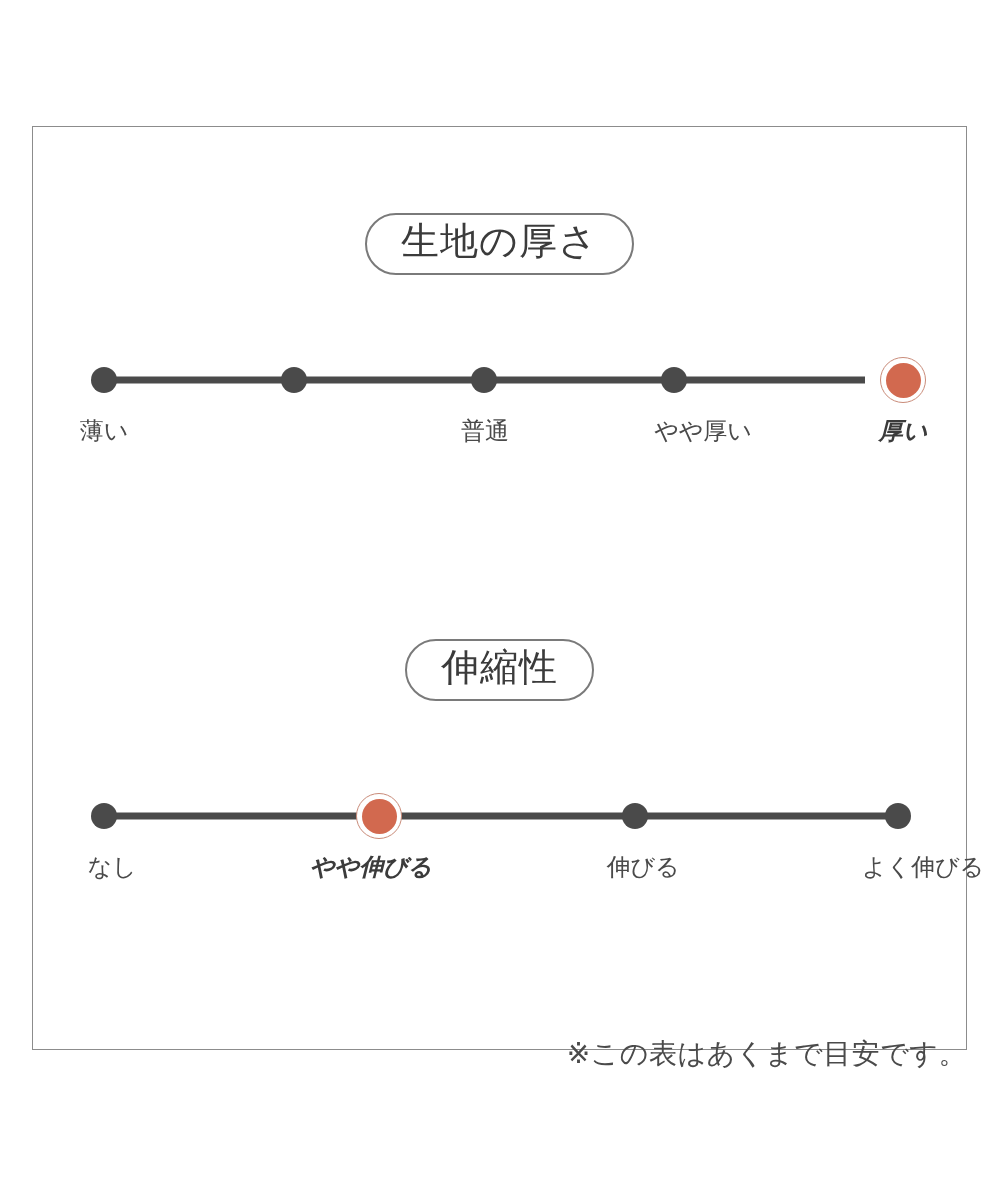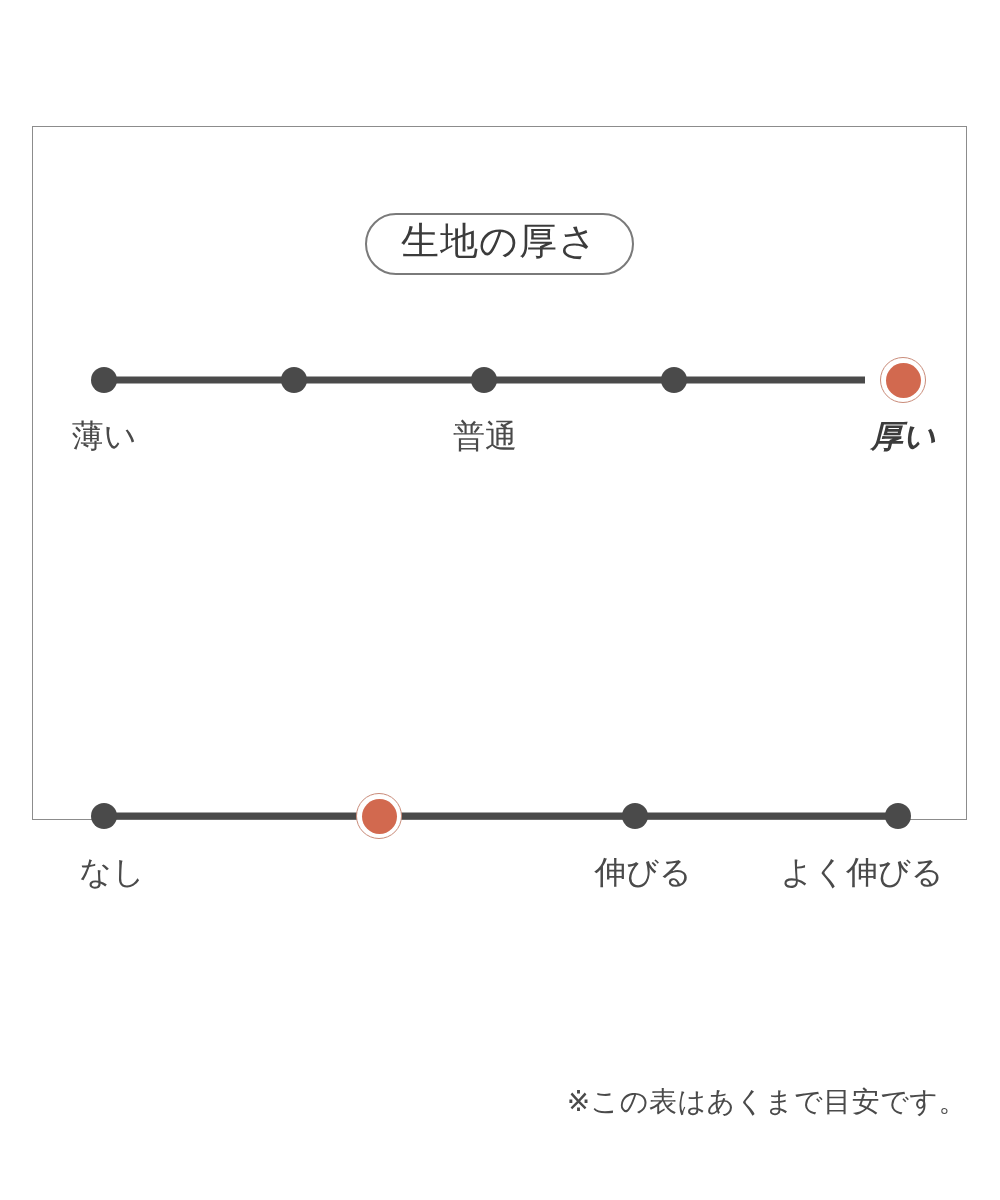--- a/index.html
+++ b/index.html
@@ -14,21 +14,21 @@
     color: #3f3f3f;
     position: relative;
     overflow: hidden;
   }
 
   #spec-card {
     position: absolute;
     left: 32px;
     top: 126px;
     width: 935px;
-    height: 694px;
+    height: 924px;
     border: 1px solid #8c8c8c;
     box-sizing: border-box;
     background: #ffffff;
   }
 
   
   .section-badge-wrap {
     position: absolute;
     left: 0;
     width: 100%;
@@ -106,41 +106,40 @@
     position: absolute;
     left: 0;
     top: 74px;
     width: 100%;
     height: 56px;
   }
   .scale-label {
     position: absolute;
     top: 0;
     transform: translateX(-50%);
-    font-size: 32px;
+    font-size: 24px;
     line-height: 1.2;
     white-space: nowrap;
     color: #4a4a4a;
   }
   .scale-label.is-active {
     font-weight: bold;
     color: #3b3b3b;
     font-style: italic;
   }
 
   
   #footnote {
     position: absolute;
     right: 33px;
     top: 1035px;
     font-size: 28px;
     color: #4a4a4a;
     letter-spacing: 0.5px;
     white-space: nowrap;
-    margin-top: 48px;
   }
 </style>
 </head>
 <body>
 
 <div id="spec-card">
 
   <div class="section-badge-wrap" style="top:86px">
     <span class="section-badge">生地の厚さ</span>
   </div>
@@ -152,37 +151,42 @@
       <div class="dot" style="left:71px"></div>
       <div class="dot" style="left:261px"></div>
       <div class="dot" style="left:451px"></div>
       <div class="dot" style="left:641px"></div>
       <div class="dot active" style="left:870px"></div>
     </div>
 
     <div class="scale-labels">
       <span class="scale-label" style="left:71px">薄い</span>
       <span class="scale-label" style="left:452px">普通</span>
+      <span class="scale-label" style="left:670px">やや厚い</span>
       <span class="scale-label is-active" style="left:870px">厚い</span>
     </div>
   </div>
 
+  <div class="section-badge-wrap" style="top:512px">
+    <span class="section-badge">伸縮性</span>
+  </div>
 
   <div class="scale" style="top:652px">
     <div class="scale-track-area">
       <div class="scale-line" style="left:71px; width:794px"></div>
 
       <div class="dot" style="left:71px"></div>
       <div class="dot active" style="left:346px"></div>
       <div class="dot" style="left:602px"></div>
       <div class="dot" style="left:865px"></div>
     </div>
 
     <div class="scale-labels">
       <span class="scale-label" style="left:79px">なし</span>
+      <span class="scale-label is-active" style="left:338px">やや伸びる</span>
       <span class="scale-label" style="left:610px">伸びる</span>
-      <span class="scale-label" style="left:829px">よく伸びる</span>
+      <span class="scale-label" style="left:890px">よく伸びる</span>
     </div>
   </div>
 
 </div>
 
 <div id="footnote">※この表はあくまで目安です。</div>
 
 </body></html>

